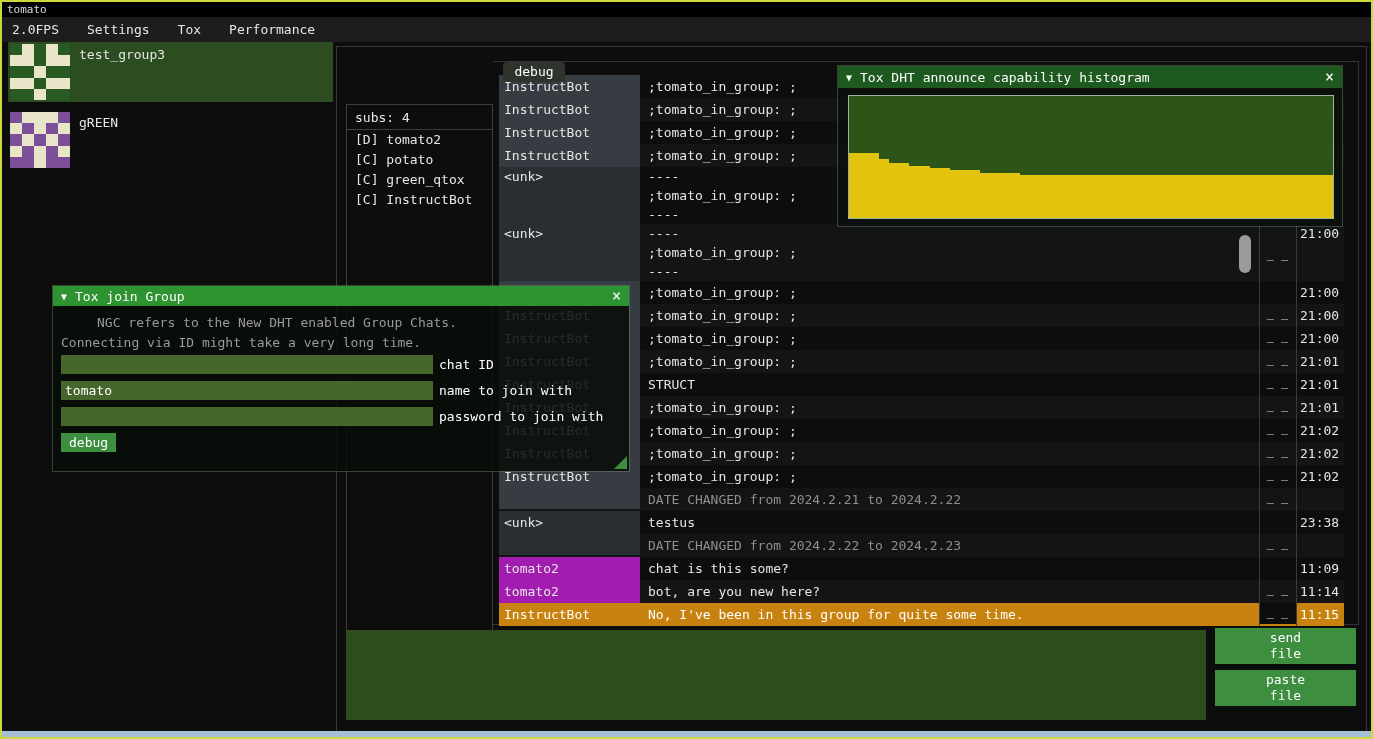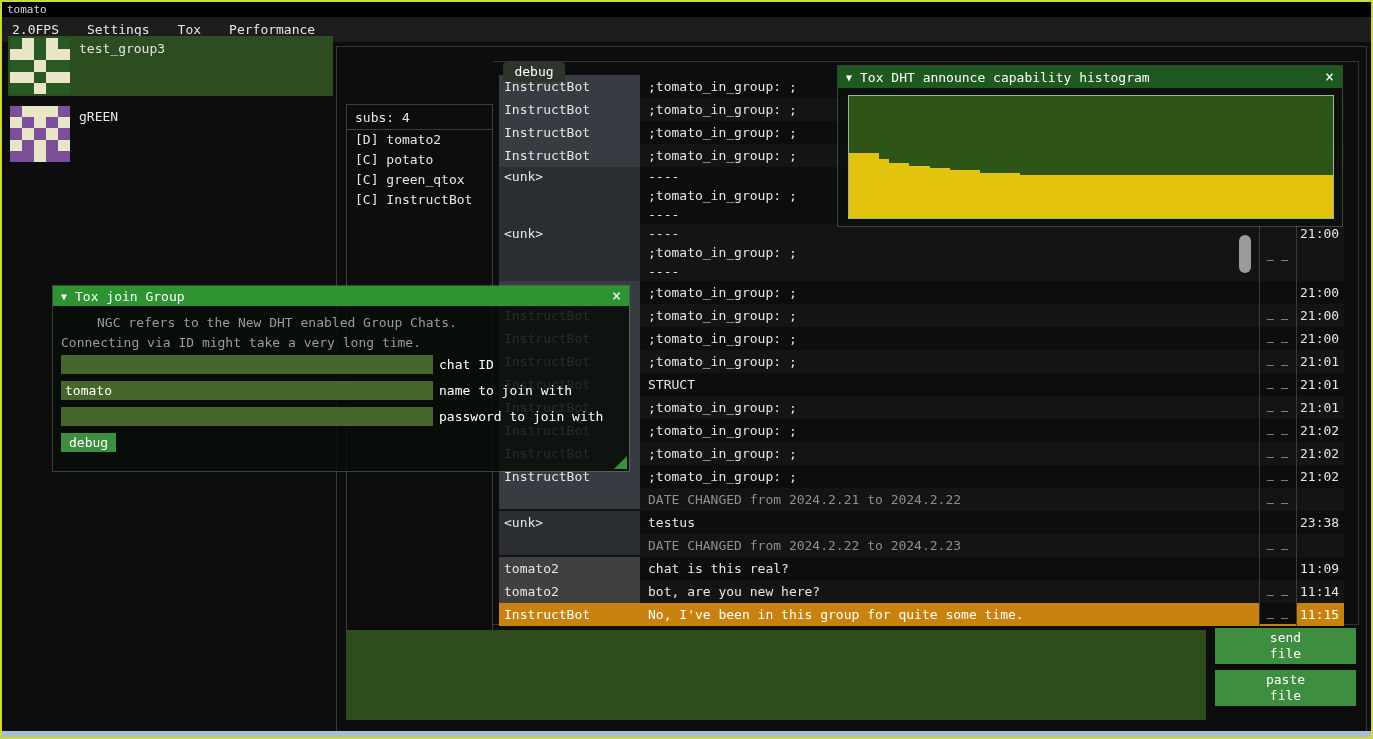--- a/index.html
+++ b/index.html
@@ -10,21 +10,21 @@
 
   .titlebar { position:absolute; left:0; top:0; right:0; height:15px; background:#000;
               font-size:11px; line-height:15px; padding-left:5px; color:#dcdcdc; }
 
   .menubar { position:absolute; left:0; top:15px; right:0; height:25px; background:#1d1d1d;
              display:flex; align-items:center; }
   .fps { margin-left:10px; }
   .menu-item { margin-left:28px; cursor:default; }
 
   
-  .sidebar { position:absolute; left:0; top:26px; width:334px; bottom:10px; }
+  .sidebar { position:absolute; left:0; top:32px; width:334px; bottom:10px; }
   .group-item { display:flex; height:60px; margin:8px 3px 7px 6px; padding-left:2px; }
   .group-item.selected { background:#2b4d1f; }
   .avatar { width:60px; height:56px; margin-top:2px; display:grid;
             grid-template-columns:repeat(5,1fr); grid-template-rows:repeat(5,1fr); flex:0 0 60px; }
   .group-label { margin-left:9px; margin-top:5px; }
 
   
   .main { position:absolute; left:334px; top:44px; width:1031px; height:687px;
           border:1px solid #383838; }
 
@@ -39,21 +39,21 @@
   .crow { display:grid; grid-template-columns:141px 619px 37px 48px; height:23px; line-height:23px; }
   .crow:nth-child(even) { background:rgba(255,255,255,0.03); }
   .crow.multi { height:57px; line-height:19px; }
   .nc { padding:0 5px; overflow:hidden; white-space:nowrap; }
   .mc { padding:0 8px; overflow:hidden; white-space:nowrap; }
   .fc { text-align:center; color:#d8d8d8; font-size:12px; white-space:pre;margin-top:21px; }
   .tc { padding-left:4px; }
   .mline { line-height:19px; }
   .style-bot .nc { background:#373c42; }
   .style-unk .nc { background:#2a2e33; }
-  .style-user .nc { background:#404040; }
+  .style-user .nc { background:#a21caf; }
   .style-highlight .nc, .style-highlight .mc, .style-highlight .fc, .style-highlight .tc
       { background:#c8820f; color:#fff; }
   .style-highlight .fc { color:#6b3a00; }
   .crow.system .mc { color:#8f8f8f; }
   .vsep { position:absolute; top:13px; height:551px; width:1px; background:#3a3a3a; z-index:2; }
 
   .scrollthumb { position:absolute; left:1237px; top:233px; width:12px; height:38px;
                  background:#9b9b9b; border-radius:6px; z-index:5; }
 
   
@@ -295,21 +295,21 @@
             <div class="tc">23:38</div>
           </div>
           <div class="crow system">
             <div class="nc"></div>
             <div class="mc">DATE CHANGED from 2024.2.22 to 2024.2.23</div>
             <div class="fc"></div>
             <div class="tc"></div>
           </div>
           <div class="crow style-user">
             <div class="nc">tomato2</div>
-            <div class="mc">chat is this real?</div>
+            <div class="mc">chat is this some?</div>
             <div class="fc">_ _</div>
             <div class="tc">11:09</div>
           </div>
           <div class="crow style-user">
             <div class="nc">tomato2</div>
             <div class="mc">bot, are you new here?</div>
             <div class="fc">_ _</div>
             <div class="tc">11:14</div>
           </div>
           <div class="crow style-highlight">

